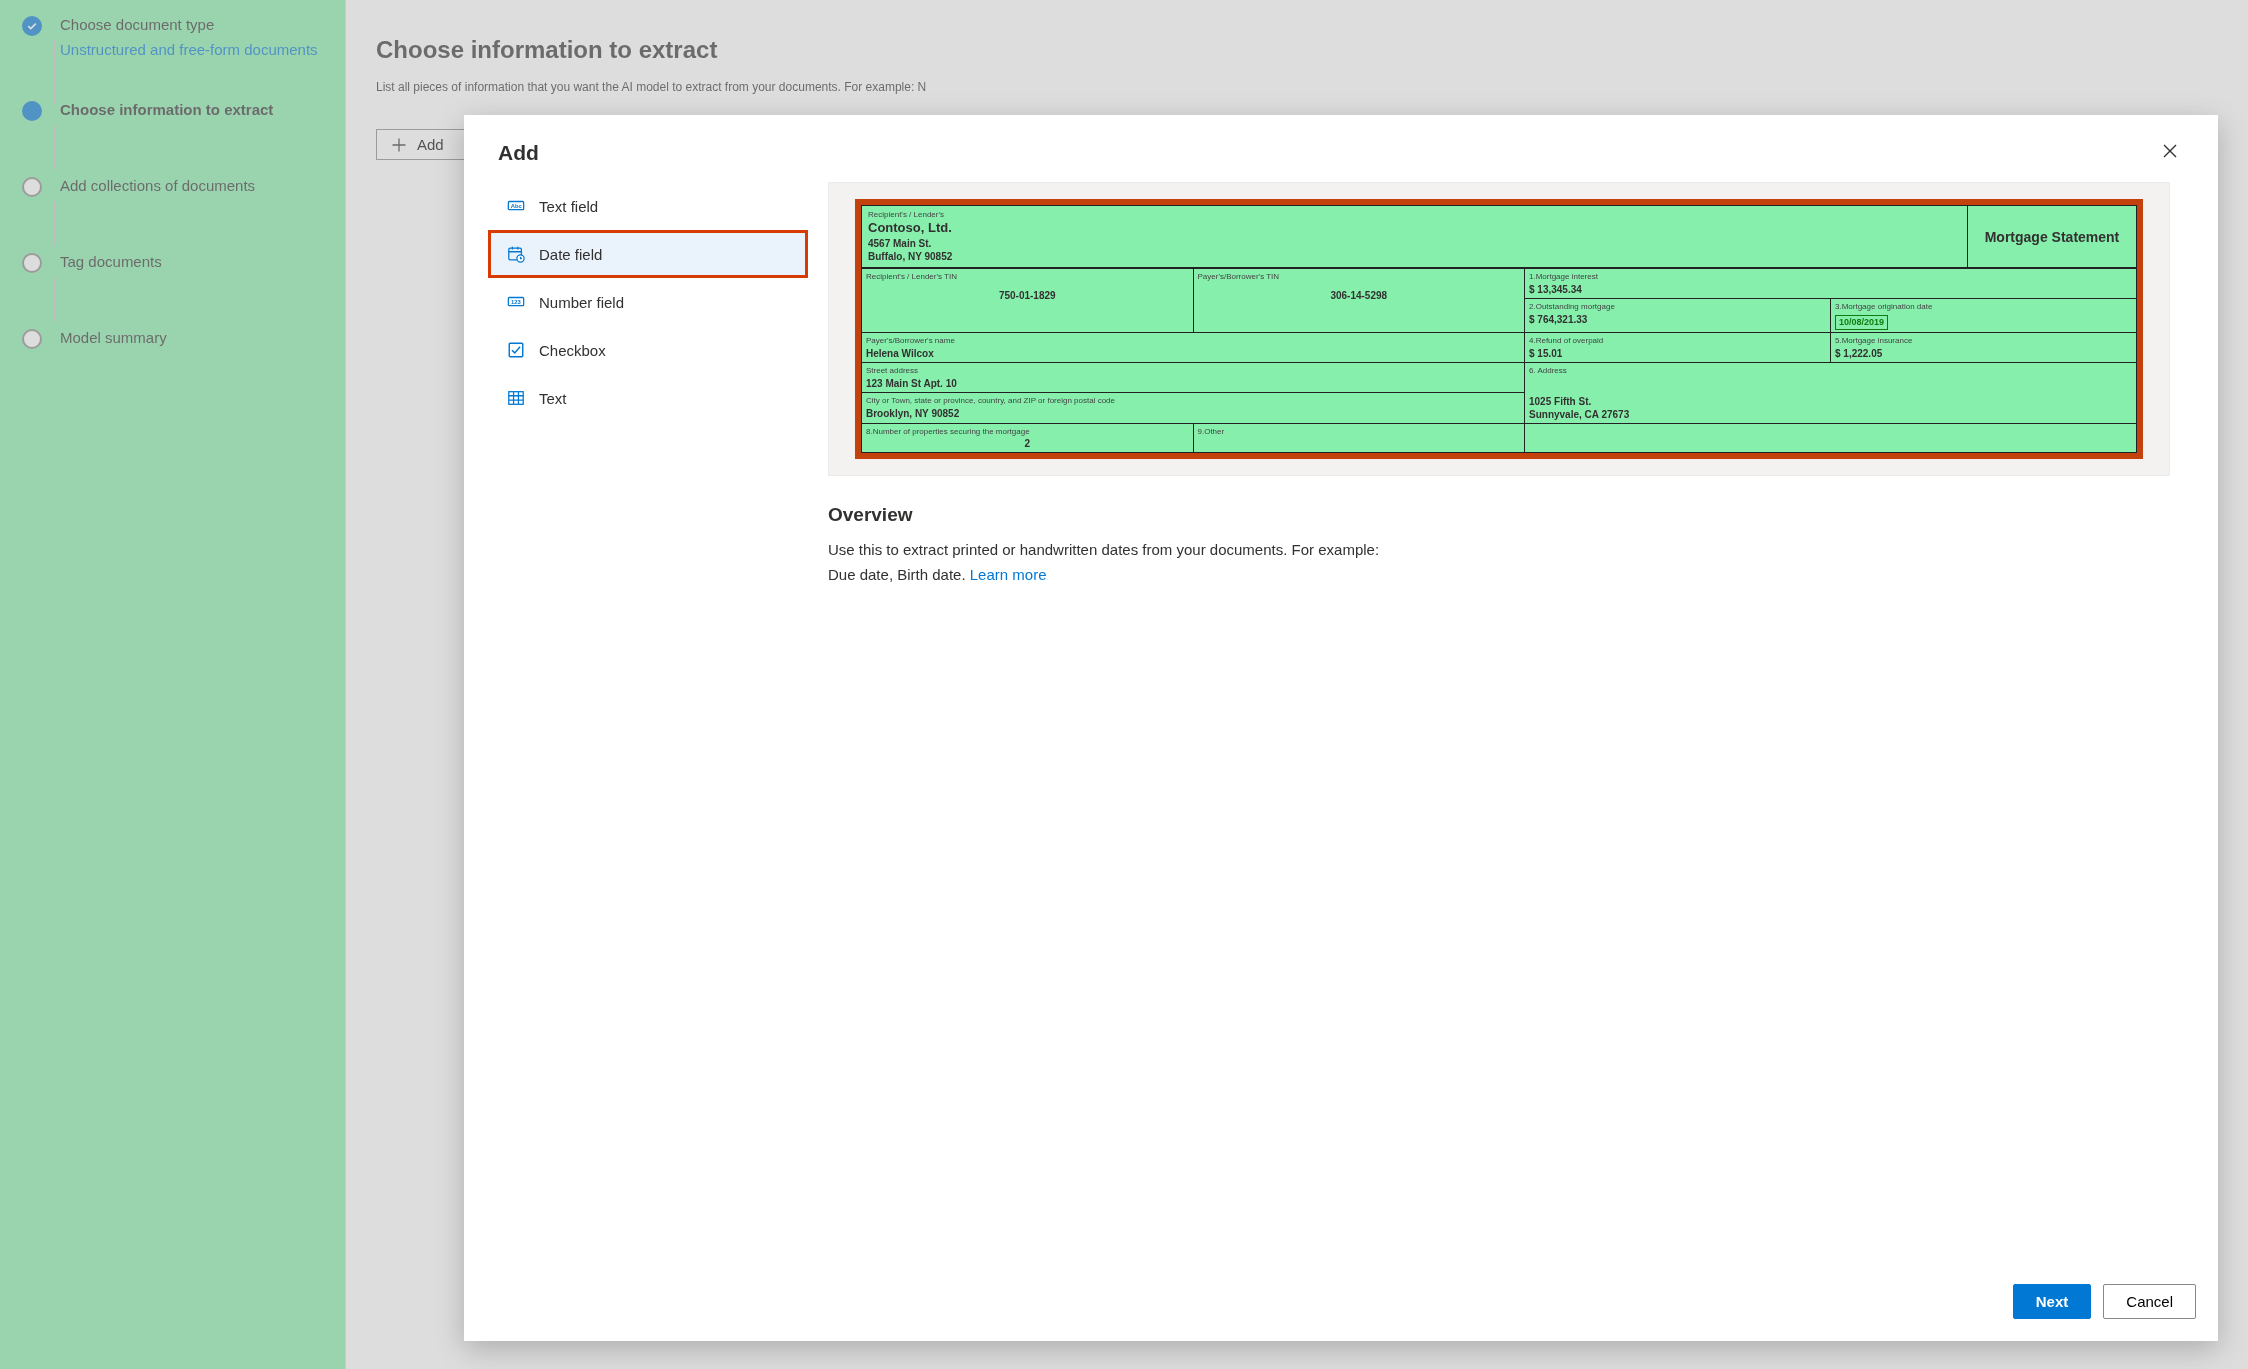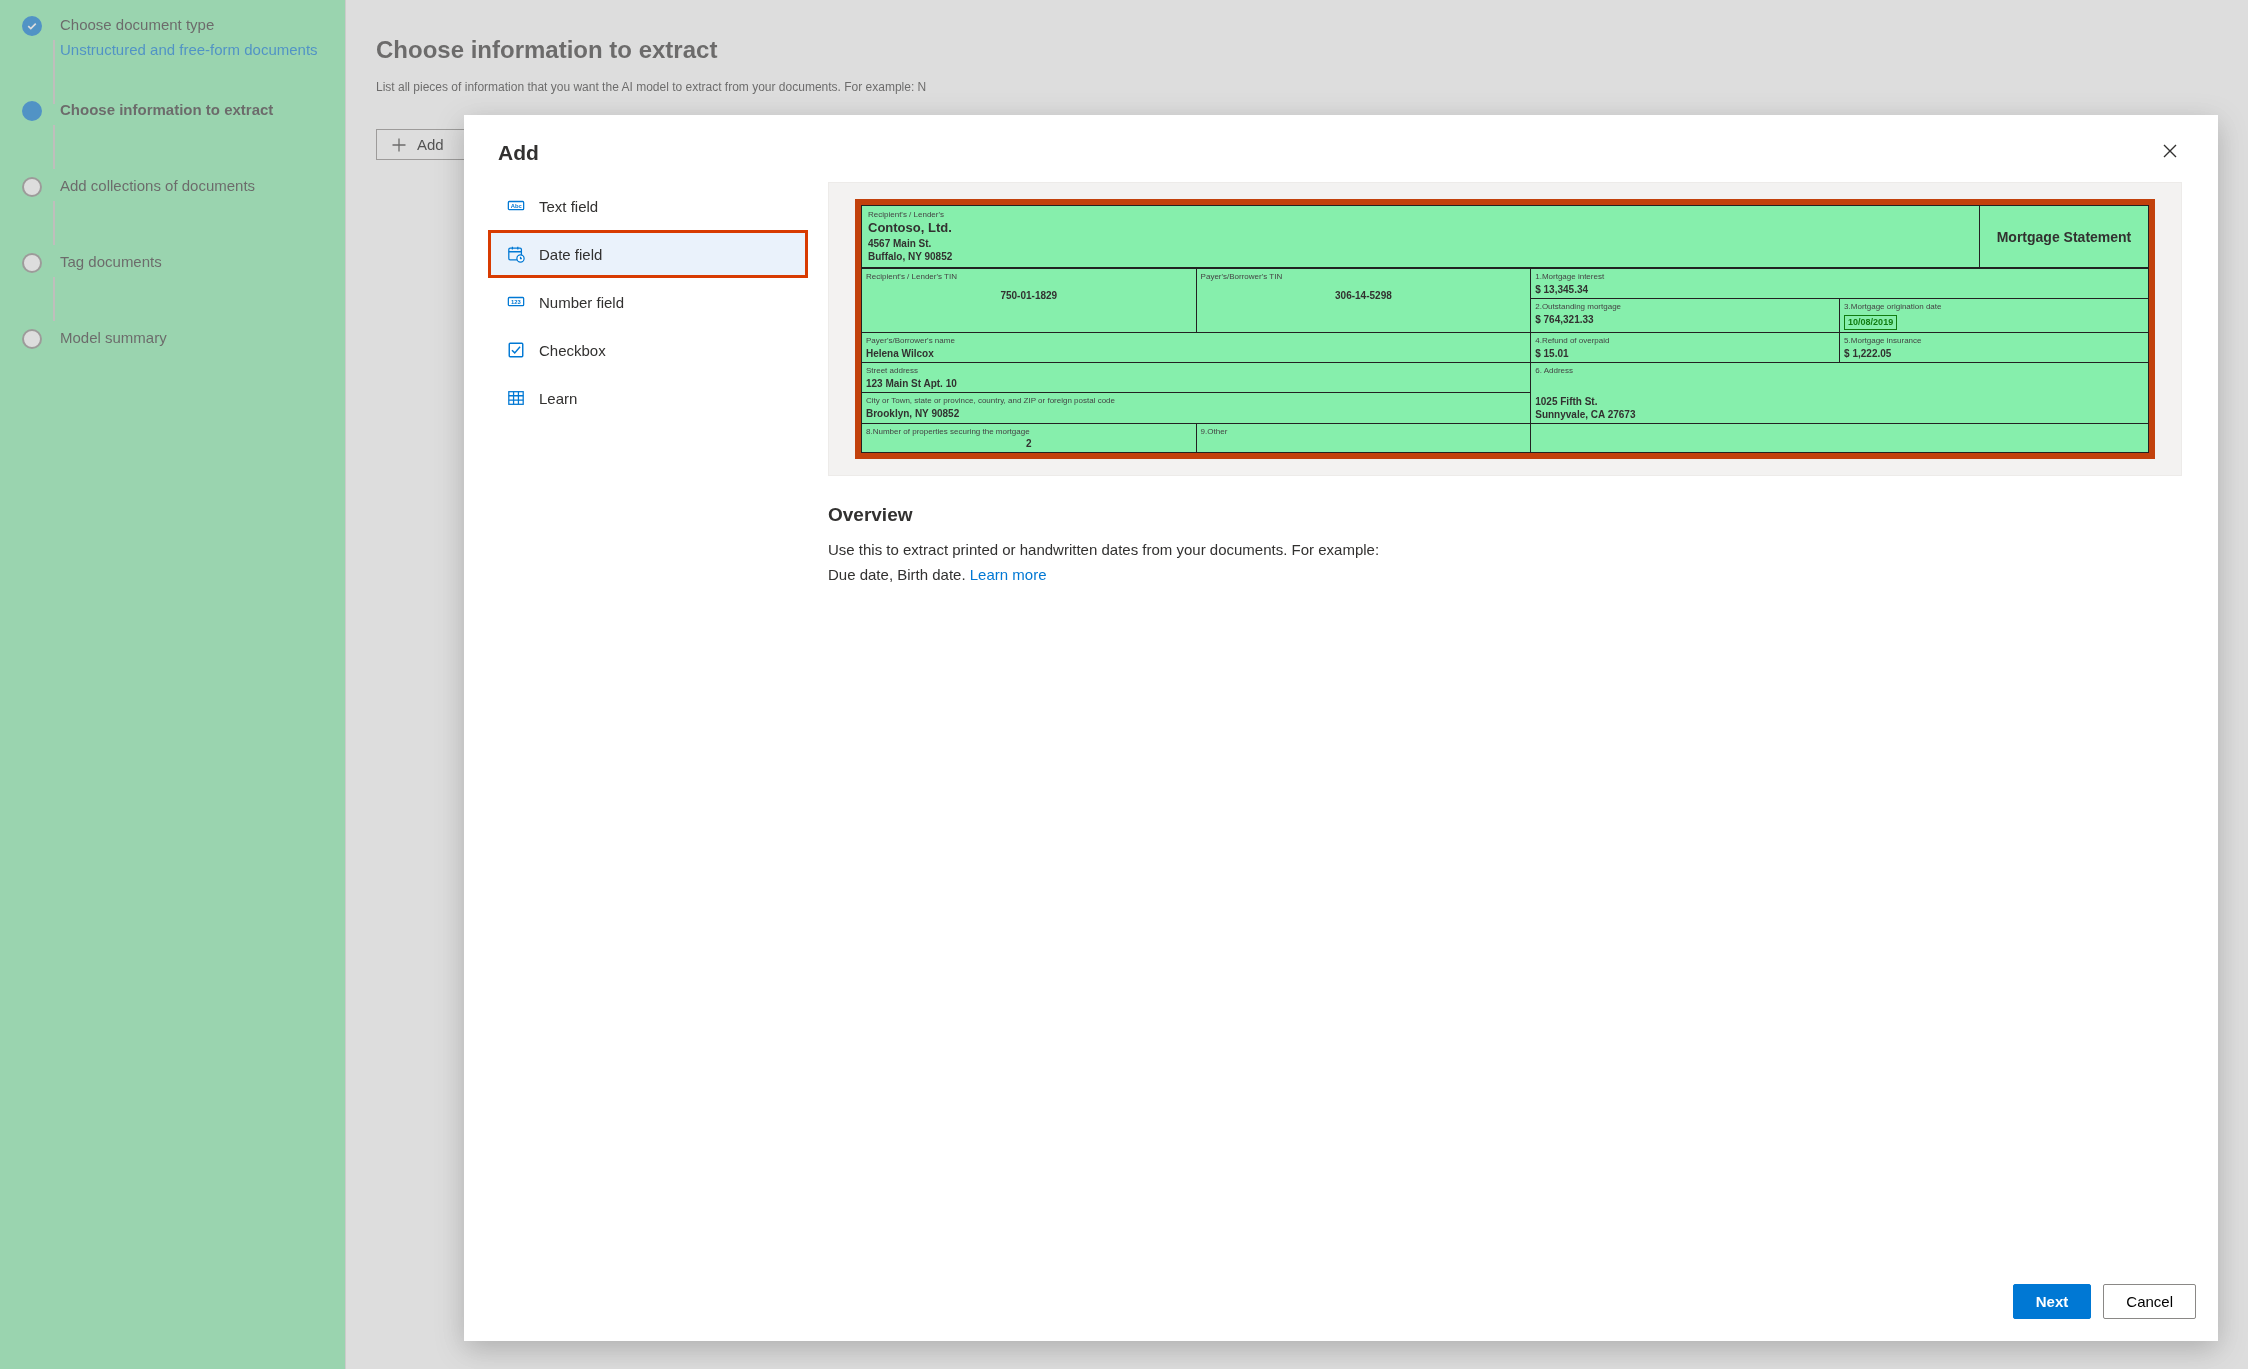--- a/index.html
+++ b/index.html
@@ -24,21 +24,21 @@
   .main h1 { margin:0 0 14px 0; font-size:24px; font-weight:600; }
   .main p.lead { font-size:12px; color:#323130; margin:0 0 32px 0; line-height:1.6; max-width:780px; }
   .add-btn { display:inline-flex; align-items:center; gap:10px; border:1px solid #8a8886; background:#fff; padding:6px 20px 6px 14px; font-size:15px; cursor:pointer; }
   .add-btn svg { width:16px; height:16px; }
 
   .modal { position:fixed; top:115px; left:464px; right:30px; bottom:28px; background:#fff; box-shadow:0 8px 28px rgba(0,0,0,0.22); z-index:10; display:flex; flex-direction:column; }
   .modal-header { display:flex; align-items:center; justify-content:space-between; padding:22px 34px 8px 34px; }
   .modal-header h2 { margin:0; font-size:21px; font-weight:600; }
   .close-btn { background:none; border:none; cursor:pointer; padding:6px; color:#323130; }
   .close-btn svg { width:16px; height:16px; }
-  .modal-body { flex:1; display:flex; gap:20px; padding:6px 36px 10px 24px; overflow:hidden; }
+  .modal-body { flex:1; display:flex; gap:20px; padding:6px 48px 10px 24px; overflow:hidden; }
   .type-list { width:320px; display:flex; flex-direction:column; }
   .type-item { display:flex; align-items:center; gap:14px; padding:12px 16px; cursor:pointer; border:3px solid transparent; font-size:15px; }
   .type-item.selected { background:#eaf2fb; border:3px solid #d83b01; }
   .type-item .ico { width:18px; height:18px; color:#0078d4; flex:0 0 18px; }
   .type-item .ico svg { width:18px; height:18px; }
   .preview-col { flex:1; display:flex; flex-direction:column; }
   .preview-frame { background:#f3f2f1; border:1px solid #edebe9; padding:16px 26px; }
   .overview-title { font-size:19px; font-weight:600; margin:28px 0 12px 0; }
   .overview-text { font-size:15px; line-height:1.65; margin:0; max-width:560px; }
   .overview-text a { color:#0078d4; text-decoration:none; cursor:pointer; }
@@ -159,21 +159,21 @@
         </span>
         <span>Checkbox</span>
       </div>
       <div class="type-item">
         <span class="ico">
           <svg viewBox="0 0 20 20" fill="none" stroke="#0078d4" stroke-width="1.4">
               <rect x="2" y="3" width="16" height="14"></rect>
               <path d="M2 7.5h16M2 12.3h16M7.3 3v14M12.7 3v14"></path>
             </svg>
         </span>
-        <span>Learn</span>
+        <span>Text</span>
       </div>
     </div>
 
     <div class="preview-col">
       <div class="preview-frame">
         <div class="doc">
           <div class="hdr-row">
             <div class="hdr-left">
               <div class="small">Recipient's / Lender's</div>
               <div style="font-weight:700;font-size:13px">Contoso, Ltd.</div>

